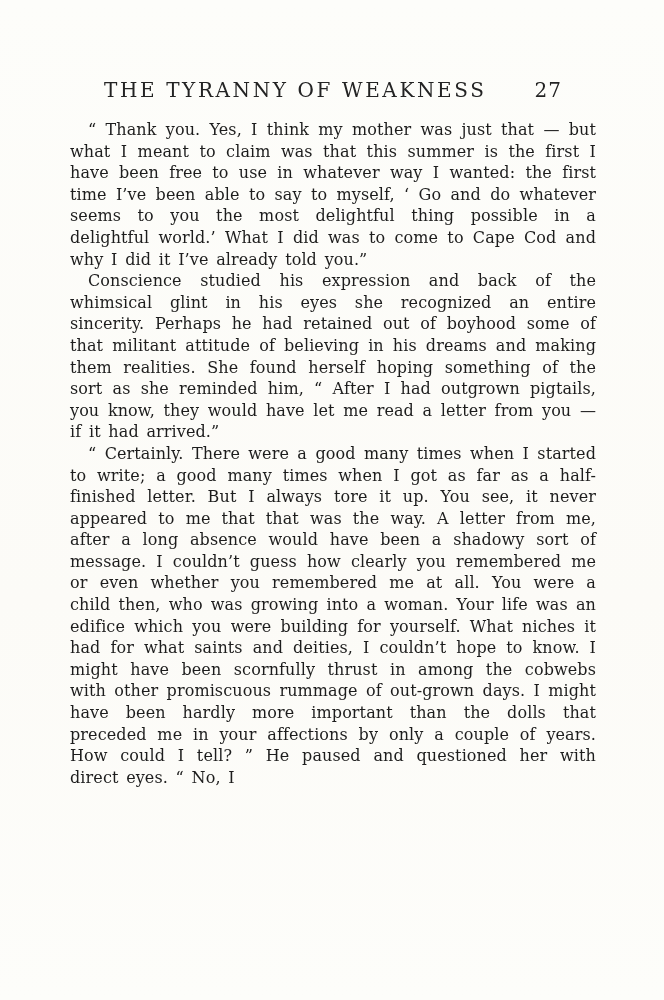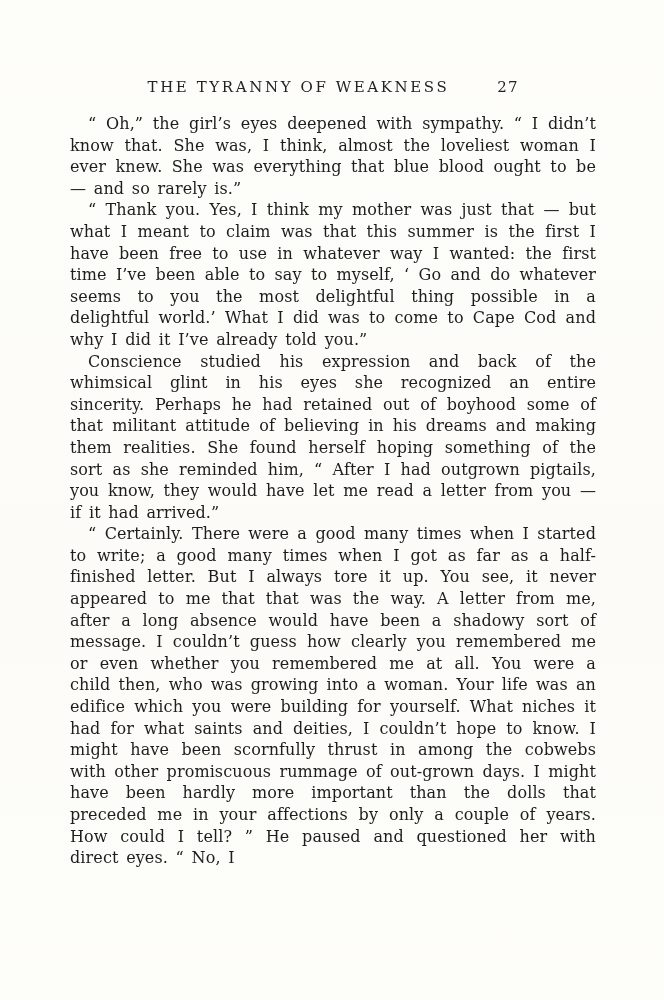--- a/index.html
+++ b/index.html
@@ -16,21 +16,21 @@
     font-family: "DejaVu Serif", "Liberation Serif", serif;
     color: #1d1d1d;
     padding: 78px 68px 0 70px;
     overflow: hidden;
   }
   .running-header {
     display: flex;
     justify-content: center;
     align-items: baseline;
     gap: 48px;
-    font-size: 15px;
+    font-size: 20px;
     letter-spacing: 2.6px;
     color: #232323;
     margin-bottom: 17px;
     white-space: nowrap;
   }
   .running-header .page-number {
     letter-spacing: 1px;
   }
   .page-body p {
     margin: 0;
@@ -46,19 +46,18 @@
 <body>
 
 <div class="book-page">
 
   <div class="running-header">
     <span class="running-title">THE TYRANNY OF WEAKNESS</span>
     <span class="page-number">27</span>
   </div>
 
   <div class="page-body">
-    <p>“ Oh,” the girl’s eyes deepened with sympathy.  “ I didn’t know that.  She was, I think, almost the loveliest woman I ever knew.  She was everything that blue blood ought to be — and so rarely is.”</p>
     <p>“ Thank you.  Yes, I think my mother was just that — but what I meant to claim was that this summer is the first I have been free to use in whatever way I wanted: the first time I’ve been able to say to myself, ‘ Go and do whatever seems to you the most delightful thing possible in a delightful world.’  What I did was to come to Cape Cod and why I did it I’ve already told you.”</p>
     <p>Conscience studied his expression and back of the whimsical glint in his eyes she recognized an entire sincerity.  Perhaps he had retained out of boyhood some of that militant attitude of believing in his dreams and making them realities.  She found herself hoping something of the sort as she reminded him, “ After I had outgrown pigtails, you know, they would have let me read a letter from you — if it had arrived.”</p>
     <p>“ Certainly.  There were a good many times when I started to write; a good many times when I got as far as a half-finished letter.  But I always tore it up.  You see, it never appeared to me that that was the way.  A letter from me, after a long absence would have been a shadowy sort of message.  I couldn’t guess how clearly you remembered me or even whether you remembered me at all.  You were a child then, who was growing into a woman.  Your life was an edifice which you were building for yourself.  What niches it had for what saints and deities, I couldn’t hope to know.  I might have been scornfully thrust in among the cobwebs with other promiscuous rummage of out-grown days.  I might have been hardly more important than the dolls that preceded me in your affections by only a couple of years.  How could I tell? ”  He paused and questioned her with direct eyes.  “ No, I</p>
   </div>
 
 </div>
 
 </body></html>

